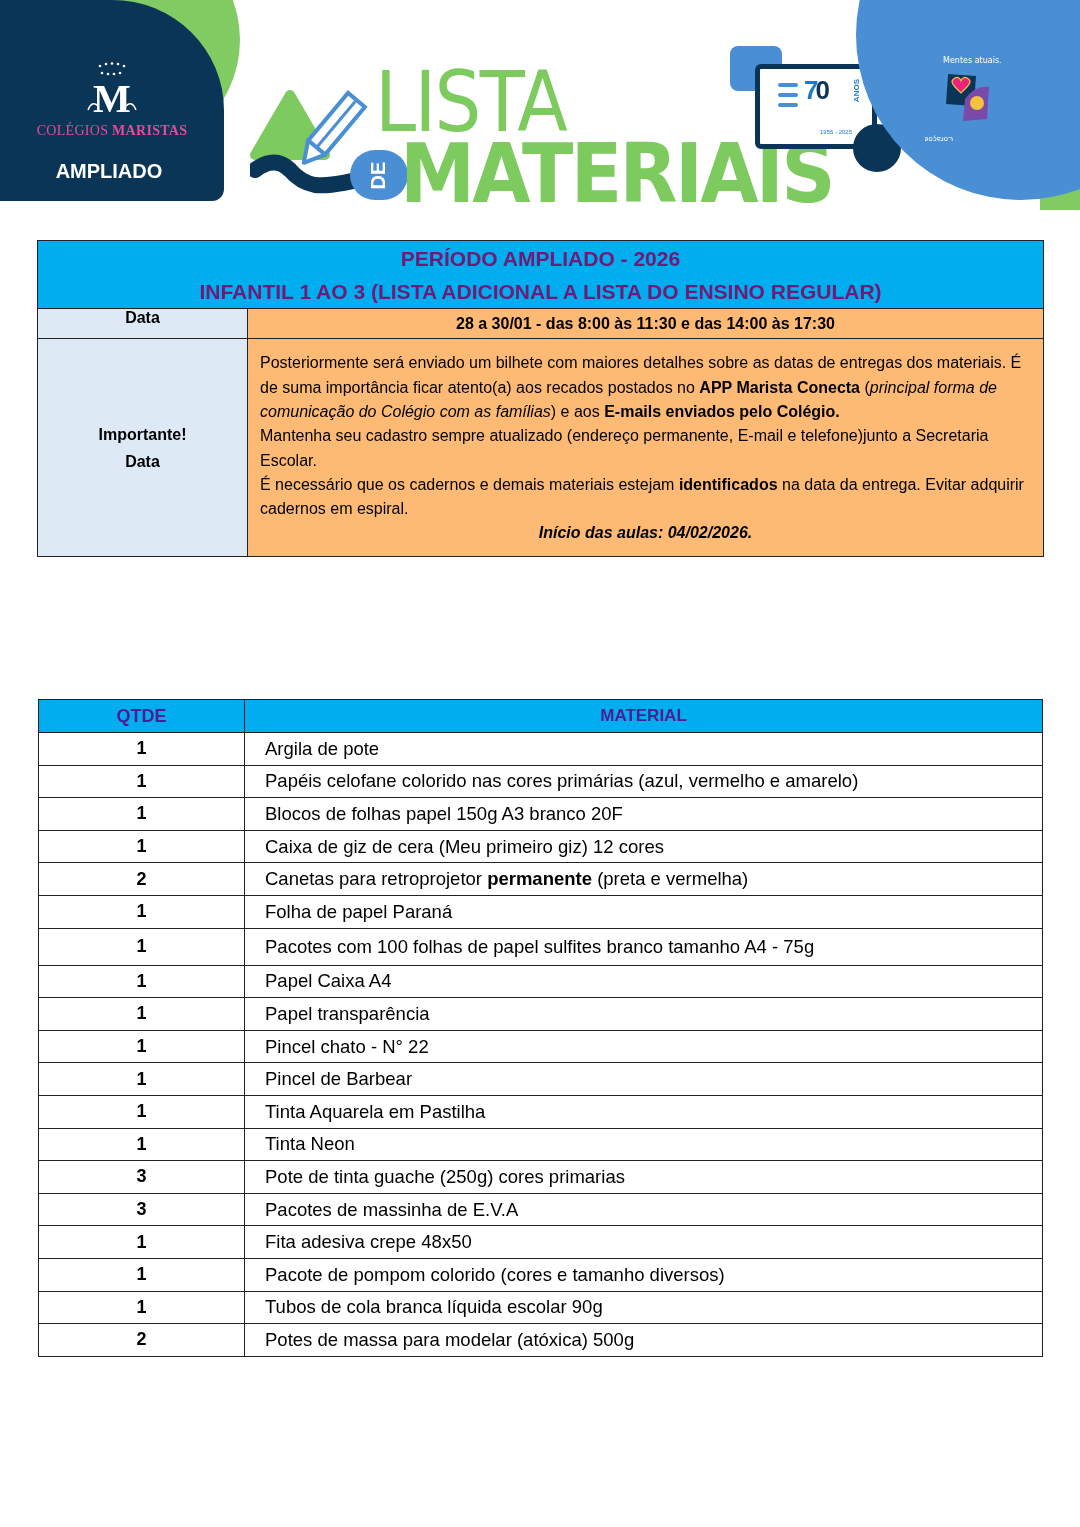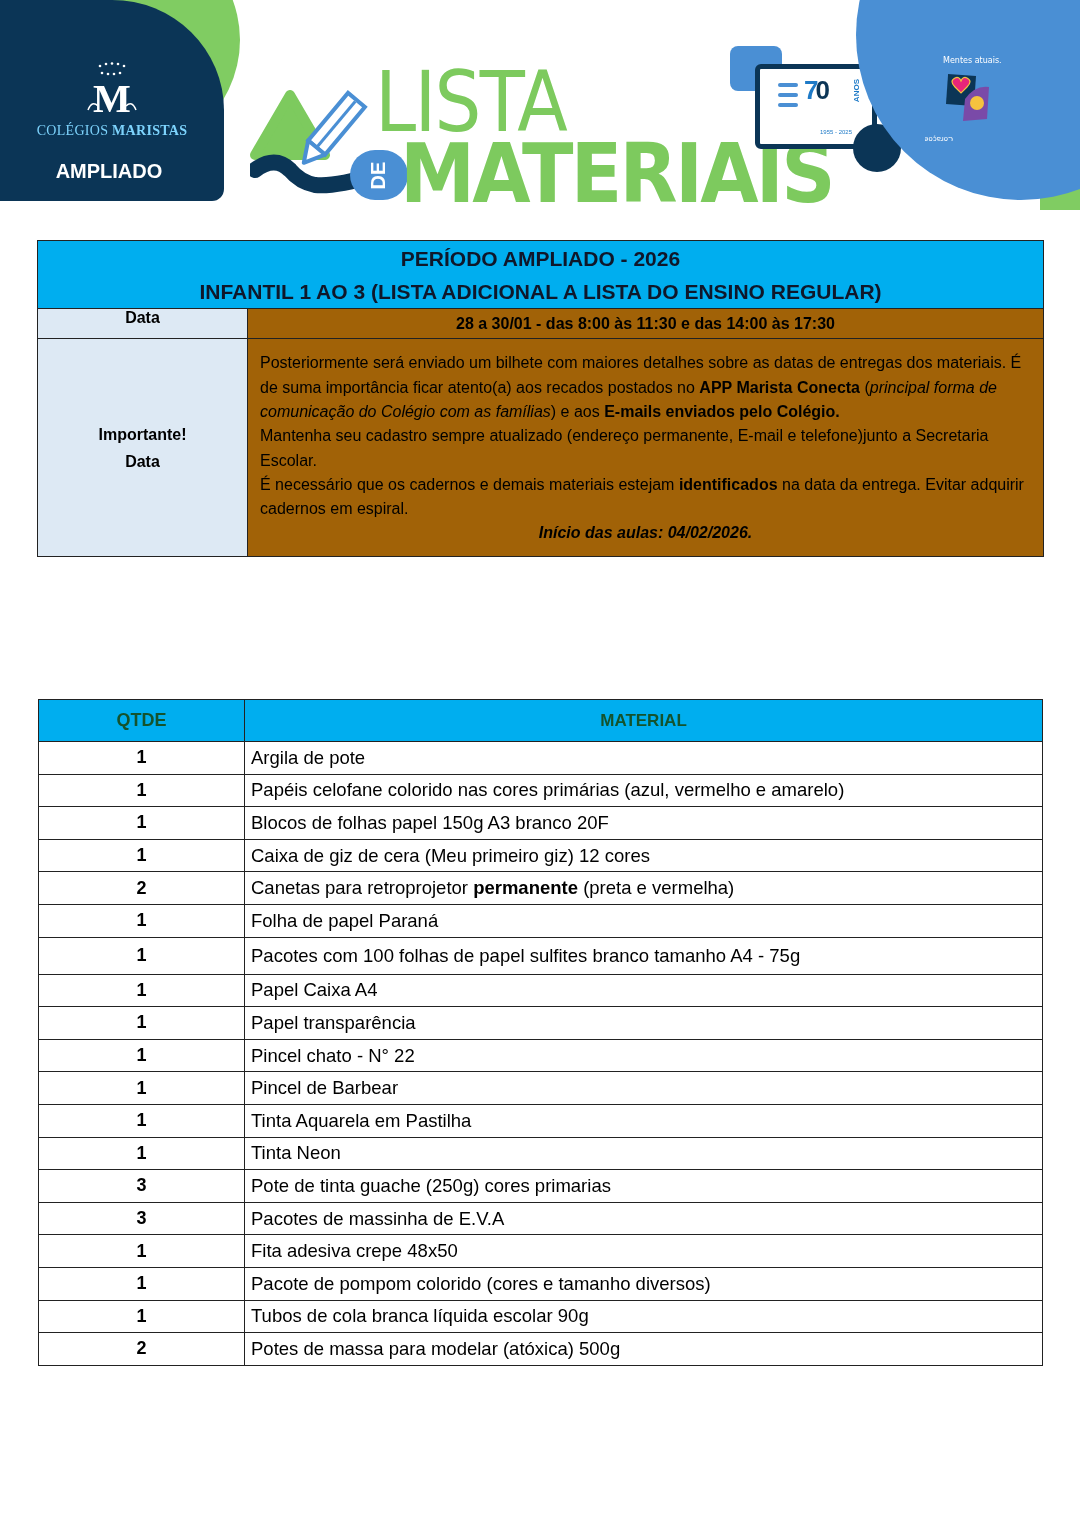--- a/index.html
+++ b/index.html
@@ -4,21 +4,21 @@
 <style>
   * { box-sizing: border-box; margin: 0; padding: 0; }
   html, body { width: 1080px; height: 1527px; background: #ffffff; overflow: hidden; }
   body { position: relative; font-family: "Liberation Sans", "DejaVu Sans", sans-serif; color: #000; }
 
   
   .banner { position: absolute; left: 0; top: 0; width: 1080px; height: 215px; overflow: hidden; }
   .green-blob-left { position: absolute; left: -60px; top: -90px; width: 300px; height: 260px; background: #80cc62; border-radius: 50%; }
   .navy-card { position: absolute; left: 0; top: 0; width: 224px; height: 201px; background: #0b3556; border-radius: 0 0 12px 0; border-top-right-radius: 112px 110px; }
   .navy-card .crest { position: absolute; left: 80px; top: 60px; width: 64px; height: 66px; }
-  .navy-card .brand { position: absolute; left: 0; width: 224px; top: 123px; text-align: center; color: #7dd3fc; font-family: "Liberation Serif", "DejaVu Serif", serif; font-size: 14px; letter-spacing: 0.3px; }
+  .navy-card .brand { position: absolute; left: 0; width: 224px; top: 123px; text-align: center; color: #ec4899; font-family: "Liberation Serif", "DejaVu Serif", serif; font-size: 14px; letter-spacing: 0.3px; }
   .navy-card .brand b { font-weight: bold; }
   .navy-card .ampliado { position: absolute; left: 0; width: 218px; top: 160px; text-align: center; color: #ffffff; font-weight: bold; font-size: 20px; }
 
   .deco-svg { position: absolute; left: 250px; top: 90px; }
   .title-lista { position: absolute; left: 375px; top: 60px; color: #7dca5e; font-size: 84px; font-weight: normal; letter-spacing: -2px; line-height: 1; font-family: "DejaVu Sans", sans-serif; transform: scaleX(0.88); transform-origin: left top; }
   .de-pill { position: absolute; left: 350px; top: 150px; width: 58px; height: 50px; background: #4a8fd4; border-radius: 25px; color: #fff; font-weight: bold; font-size: 20px; display: flex; align-items: center; justify-content: center; }
   .de-pill span { transform: rotate(-90deg); display: inline-block; }
   .title-materiais { position: absolute; left: 400px; top: 133px; color: #7dca5e; font-size: 82px; font-weight: bold; line-height: 1; letter-spacing: -3px; font-family: "DejaVu Sans", sans-serif; transform: scaleX(0.92); transform-origin: left top; }
 
   .blue-sq { position: absolute; left: 730px; top: 46px; width: 52px; height: 45px; background: #4a8fd4; border-radius: 8px; }
@@ -32,40 +32,40 @@
   .navy-circle { position: absolute; left: 853px; top: 124px; width: 48px; height: 48px; border-radius: 50%; background: #0b3556; }
 
   .blue-blob { position: absolute; left: 856px; top: -130px; width: 330px; height: 330px; background: #4a8fd4; border-radius: 50%; }
   .green-corner { position: absolute; left: 1040px; top: 120px; width: 60px; height: 90px; background: #80cc62; }
   .mentes { position: absolute; left: 925px; top: 55px; width: 86px; height: 86px; }
 
   
   table { border-collapse: collapse; }
   .info { position: absolute; left: 37px; top: 240px; width: 1007px; font-family: "Liberation Sans", "DejaVu Sans", sans-serif; }
   .info td { border: 1.5px solid #222; }
-  .info .hdr { background: #00aeef; color: #0f172a; font-weight: bold; text-align: center; font-size: 21px; }
+  .info .hdr { background: #00aeef; color: #701a75; font-weight: bold; text-align: center; font-size: 21px; }
   .info .hdr1 { height: 68px; line-height: 33px; }
   .info .hdr2 { height: 61px; }
   .info .lbl { width: 210px; background: #dde9f4; text-align: center; font-weight: bold; font-size: 16px; vertical-align: top; }
-  .info .val { background: #a16207; font-size: 16.5px; }
+  .info .val { background: #fdba74; font-size: 16.5px; }
   .info .row-data td { height: 30px; }
   .info .row-data .val { text-align: center; font-weight: bold; font-size: 16px; }
   .info .row-local td { height: 53px; }
   .info .row-local .val { text-align: center; line-height: 25px; }
   .info .row-imp .lbl { vertical-align: middle; line-height: 27px; }
   .info .row-imp .val { padding: 3px 12px 1px 12px; line-height: 24.3px; font-size: 16px; }
   .info .row-imp td { height: 218px; }
   .centerline { text-align: center; font-weight: bold; font-style: italic; }
 
   
   .mat { position: absolute; left: 38px; top: 699px; width: 1005px; }
   .mat td, .mat th { border: 1px solid #222; }
-  .mat th { background: #00aeef; color: #14532d; font-weight: bold; font-size: 17px; height: 42px; }
+  .mat th { background: #00aeef; color: #4c1d95; font-weight: bold; font-size: 17px; height: 33px; }
   .mat .q { width: 206px; text-align: center; font-weight: bold; font-size: 18px; }
-  .mat .m { padding-left: 6px; font-size: 18.5px; }
+  .mat .m { padding-left: 20px; font-size: 18.5px; }
   .mat td { height: 32.6px; }
 </style>
 </head>
 <body>
 
 <div class="banner">
   <div class="green-blob-left"></div>
   <div class="navy-card">
     <svg class="crest" viewBox="0 0 64 66">
       <g fill="#fff">

